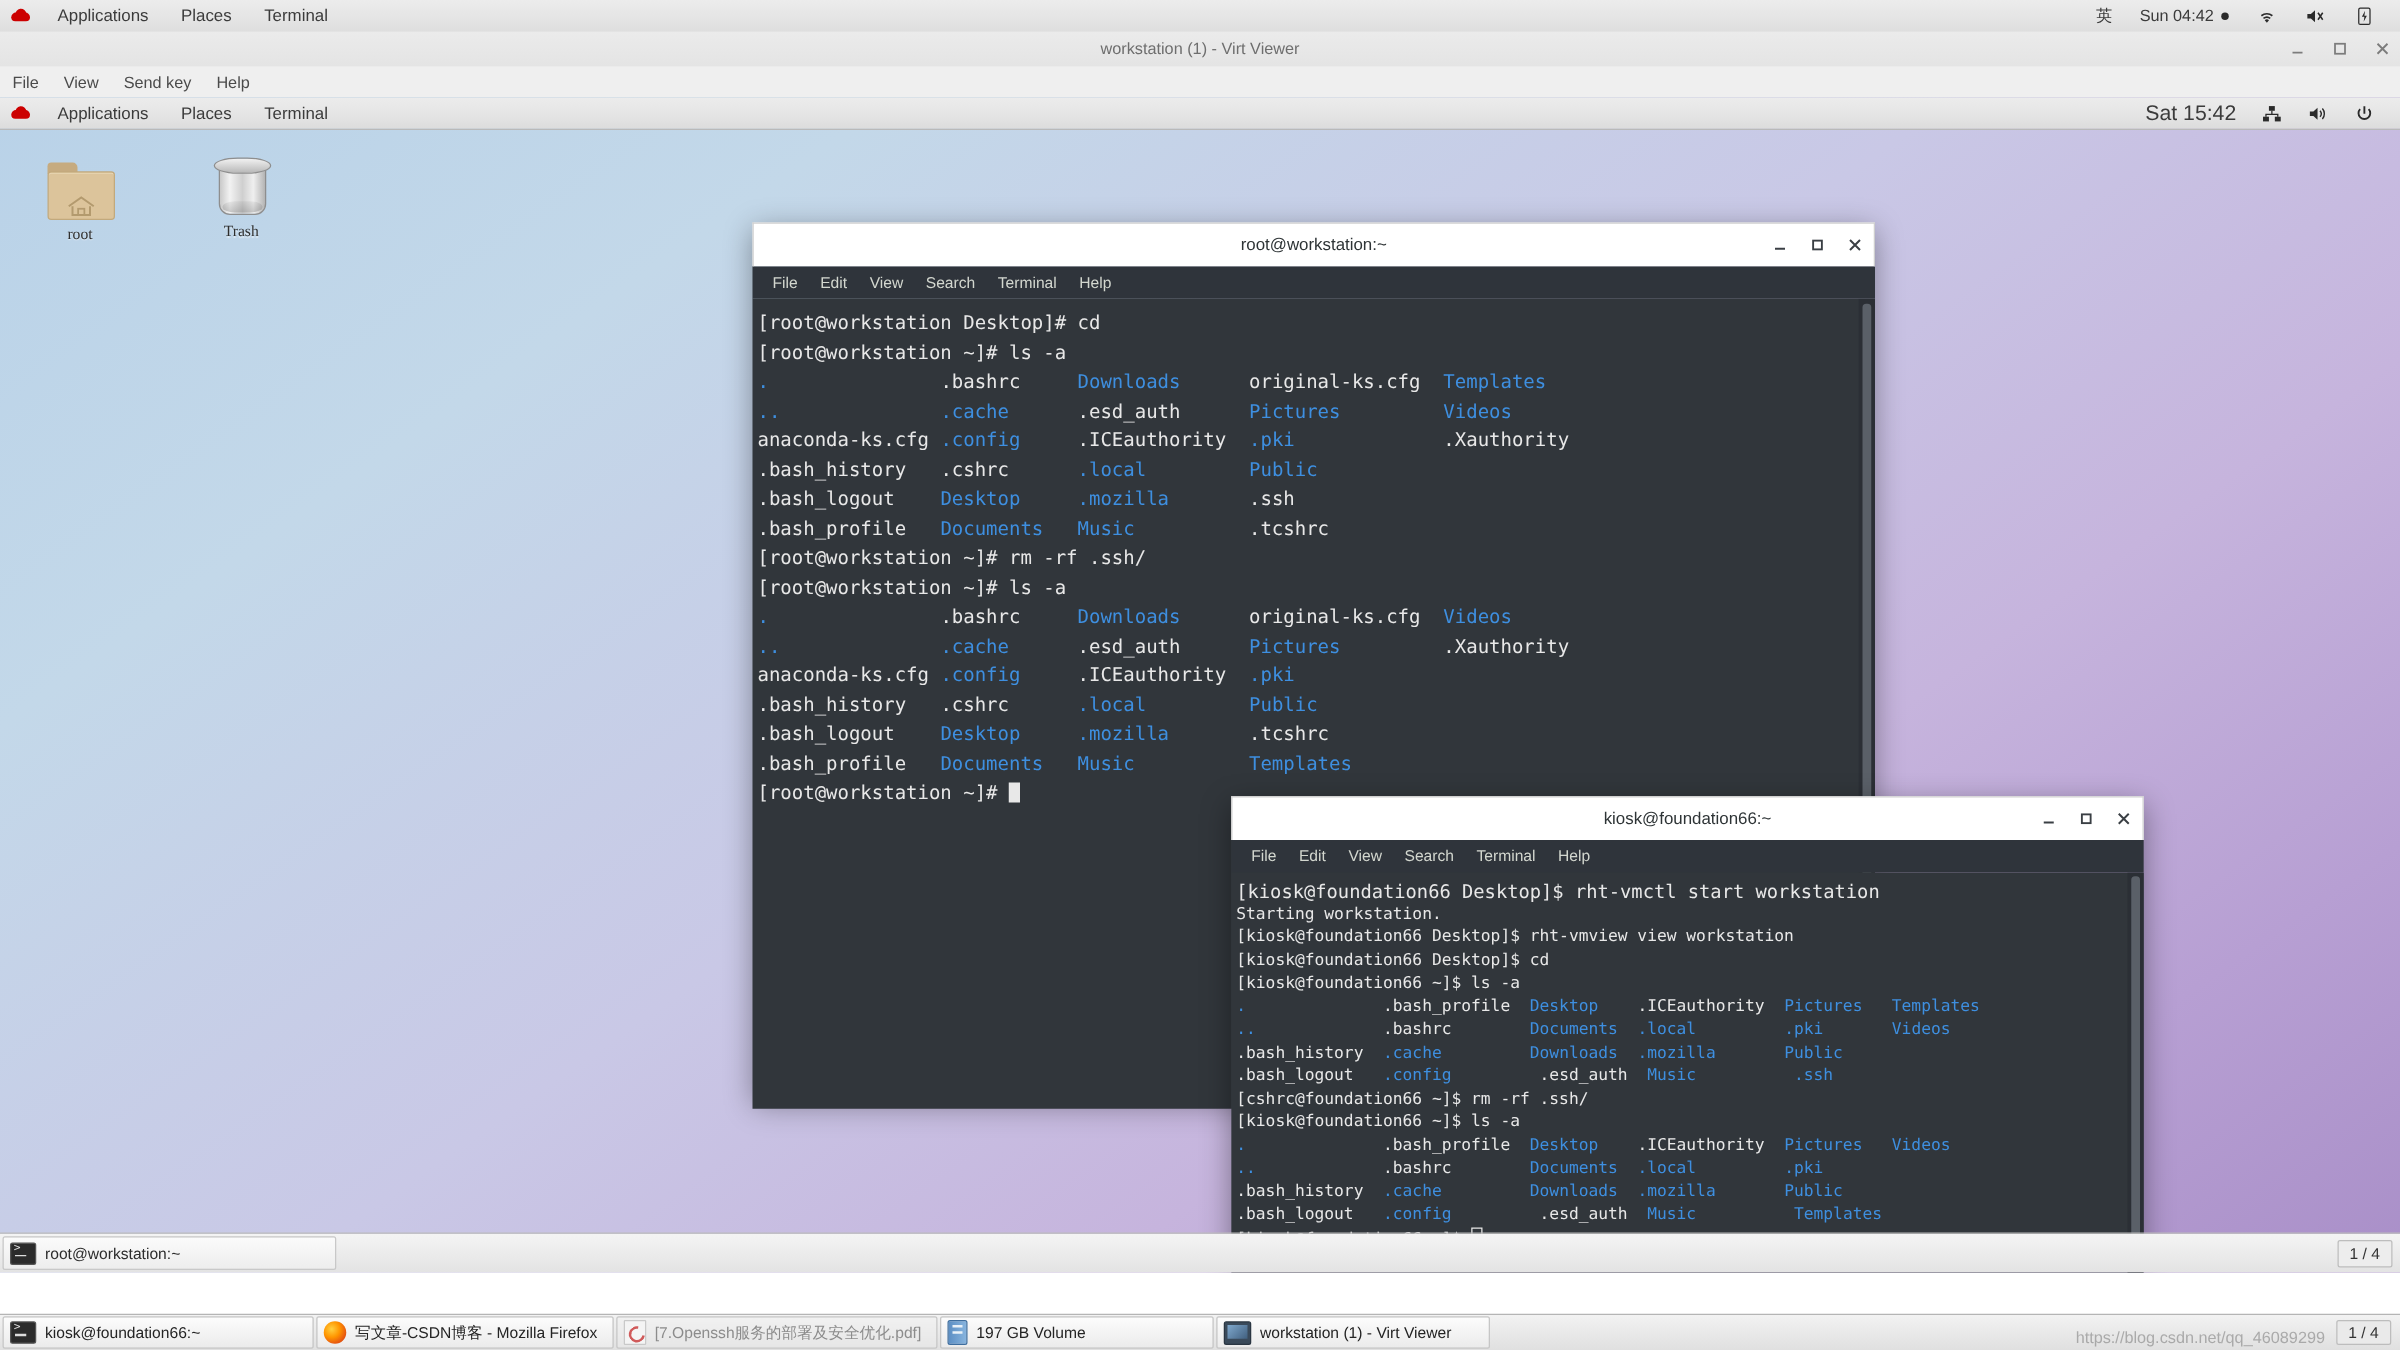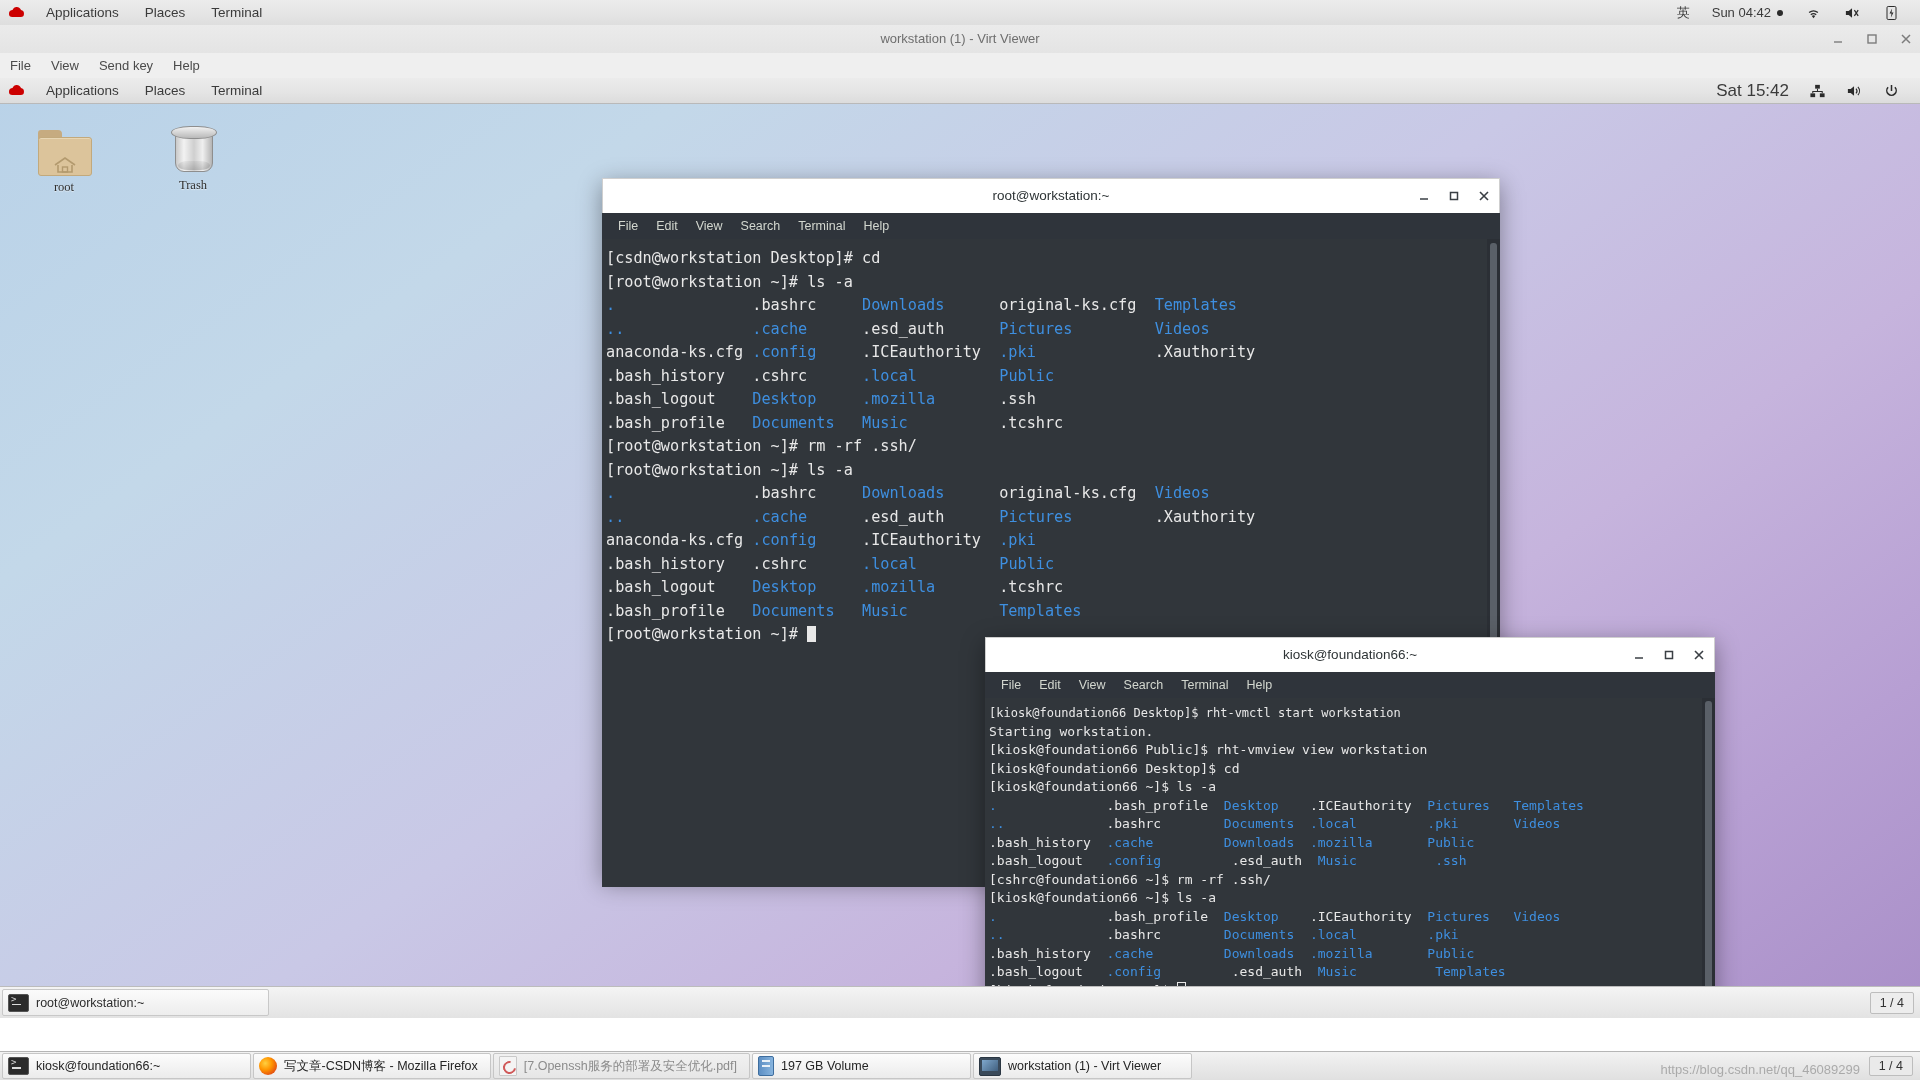--- a/index.html
+++ b/index.html
@@ -324,21 +324,21 @@
       <div class="term-mb">
         <span>File</span>
         <span>Edit</span>
         <span>View</span>
         <span>Search</span>
         <span>Terminal</span>
         <span>Help</span>
       </div>
       <div class="term-body" style="height:640px;padding:8px 0 0 4px;">
         <div id="root-lines">
-            <div class="tline"><span class="c-white">[csdn@workstation Desktop]# cd</span></div>
+            <div class="tline"><span class="c-white">[root@workstation Desktop]# cd</span></div>
             <div class="tline"><span class="c-white">[root@workstation ~]# ls -a</span></div>
             <div class="tline"><span class="c-blue">.</span><span class="c-white">               </span><span class="c-white">.bashrc</span><span class="c-white">     </span><span class="c-blue">Downloads</span><span class="c-white">      </span><span class="c-white">original-ks.cfg</span><span class="c-white">  </span><span class="c-blue">Templates</span></div>
             <div class="tline"><span class="c-blue">..</span><span class="c-white">              </span><span class="c-blue">.cache</span><span class="c-white">      </span><span class="c-white">.esd_auth</span><span class="c-white">      </span><span class="c-blue">Pictures</span><span class="c-white">         </span><span class="c-blue">Videos</span></div>
             <div class="tline"><span class="c-white">anaconda-ks.cfg</span><span class="c-white"> </span><span class="c-blue">.config</span><span class="c-white">     </span><span class="c-white">.ICEauthority</span><span class="c-white">  </span><span class="c-blue">.pki</span><span class="c-white">             </span><span class="c-white">.Xauthority</span></div>
             <div class="tline"><span class="c-white">.bash_history</span><span class="c-white">   </span><span class="c-white">.cshrc</span><span class="c-white">      </span><span class="c-blue">.local</span><span class="c-white">         </span><span class="c-blue">Public</span></div>
             <div class="tline"><span class="c-white">.bash_logout</span><span class="c-white">    </span><span class="c-blue">Desktop</span><span class="c-white">     </span><span class="c-blue">.mozilla</span><span class="c-white">       </span><span class="c-white">.ssh</span></div>
             <div class="tline"><span class="c-white">.bash_profile</span><span class="c-white">   </span><span class="c-blue">Documents</span><span class="c-white">   </span><span class="c-blue">Music</span><span class="c-white">          </span><span class="c-white">.tcshrc</span></div>
             <div class="tline"><span class="c-white">[root@workstation ~]# rm -rf .ssh/</span></div>
             <div class="tline"><span class="c-white">[root@workstation ~]# ls -a</span></div>
             <div class="tline"><span class="c-blue">.</span><span class="c-white">               </span><span class="c-white">.bashrc</span><span class="c-white">     </span><span class="c-blue">Downloads</span><span class="c-white">      </span><span class="c-white">original-ks.cfg</span><span class="c-white">  </span><span class="c-blue">Videos</span></div>
@@ -376,23 +376,23 @@
       <div class="term-mb">
         <span>File</span>
         <span>Edit</span>
         <span>View</span>
         <span>Search</span>
         <span>Terminal</span>
         <span>Help</span>
       </div>
       <div class="term-body" style="height:400px;padding:6px 0 0 4px;">
         <div id="kiosk-lines">
-            <div class="tline" style="font-size: 12px; line-height: 18.5px;"><span class="c-white">[kiosk@foundation66 Desktop]$ rht-vmctl start workstation</span></div>
+            <div class="tline" style="font-size: 15px; line-height: 18.5px;"><span class="c-white">[kiosk@foundation66 Desktop]$ rht-vmctl start workstation</span></div>
             <div class="tline" style="font-size: 13px; line-height: 18.5px;"><span class="c-white">Starting workstation.</span></div>
-            <div class="tline" style="font-size: 13px; line-height: 18.5px;"><span class="c-white">[kiosk@foundation66 Public]$ rht-vmview view workstation</span></div>
+            <div class="tline" style="font-size: 13px; line-height: 18.5px;"><span class="c-white">[kiosk@foundation66 Desktop]$ rht-vmview view workstation</span></div>
             <div class="tline" style="font-size: 13px; line-height: 18.5px;"><span class="c-white">[kiosk@foundation66 Desktop]$ cd</span></div>
             <div class="tline" style="font-size: 13px; line-height: 18.5px;"><span class="c-white">[kiosk@foundation66 ~]$ ls -a</span></div>
             <div class="tline" style="font-size: 13px; line-height: 18.5px;"><span class="c-blue">.</span><span class="c-white">              </span><span class="c-white">.bash_profile</span><span class="c-white">  </span><span class="c-blue">Desktop</span><span class="c-white">    </span><span class="c-white">.ICEauthority</span><span class="c-white">  </span><span class="c-blue">Pictures</span><span class="c-white">   </span><span class="c-blue">Templates</span></div>
             <div class="tline" style="font-size: 13px; line-height: 18.5px;"><span class="c-blue">..</span><span class="c-white">             </span><span class="c-white">.bashrc</span><span class="c-white">        </span><span class="c-blue">Documents</span><span class="c-white">  </span><span class="c-blue">.local</span><span class="c-white">         </span><span class="c-blue">.pki</span><span class="c-white">       </span><span class="c-blue">Videos</span></div>
             <div class="tline" style="font-size: 13px; line-height: 18.5px;"><span class="c-white">.bash_history</span><span class="c-white">  </span><span class="c-blue">.cache</span><span class="c-white">         </span><span class="c-blue">Downloads</span><span class="c-white">  </span><span class="c-blue">.mozilla</span><span class="c-white">       </span><span class="c-blue">Public</span></div>
             <div class="tline" style="font-size: 13px; line-height: 18.5px;"><span class="c-white">.bash_logout</span><span class="c-white">   </span><span class="c-blue">.config</span><span class="c-white">         </span><span class="c-white">.esd_auth</span><span class="c-white">  </span><span class="c-blue">Music</span><span class="c-white">          </span><span class="c-blue">.ssh</span></div>
             <div class="tline" style="font-size: 13px; line-height: 18.5px;"><span class="c-white">[cshrc@foundation66 ~]$ rm -rf .ssh/</span></div>
             <div class="tline" style="font-size: 13px; line-height: 18.5px;"><span class="c-white">[kiosk@foundation66 ~]$ ls -a</span></div>
             <div class="tline" style="font-size: 13px; line-height: 18.5px;"><span class="c-blue">.</span><span class="c-white">              </span><span class="c-white">.bash_profile</span><span class="c-white">  </span><span class="c-blue">Desktop</span><span class="c-white">    </span><span class="c-white">.ICEauthority</span><span class="c-white">  </span><span class="c-blue">Pictures</span><span class="c-white">   </span><span class="c-blue">Videos</span></div>
             <div class="tline" style="font-size: 13px; line-height: 18.5px;"><span class="c-blue">..</span><span class="c-white">             </span><span class="c-white">.bashrc</span><span class="c-white">        </span><span class="c-blue">Documents</span><span class="c-white">  </span><span class="c-blue">.local</span><span class="c-white">         </span><span class="c-blue">.pki</span></div>

